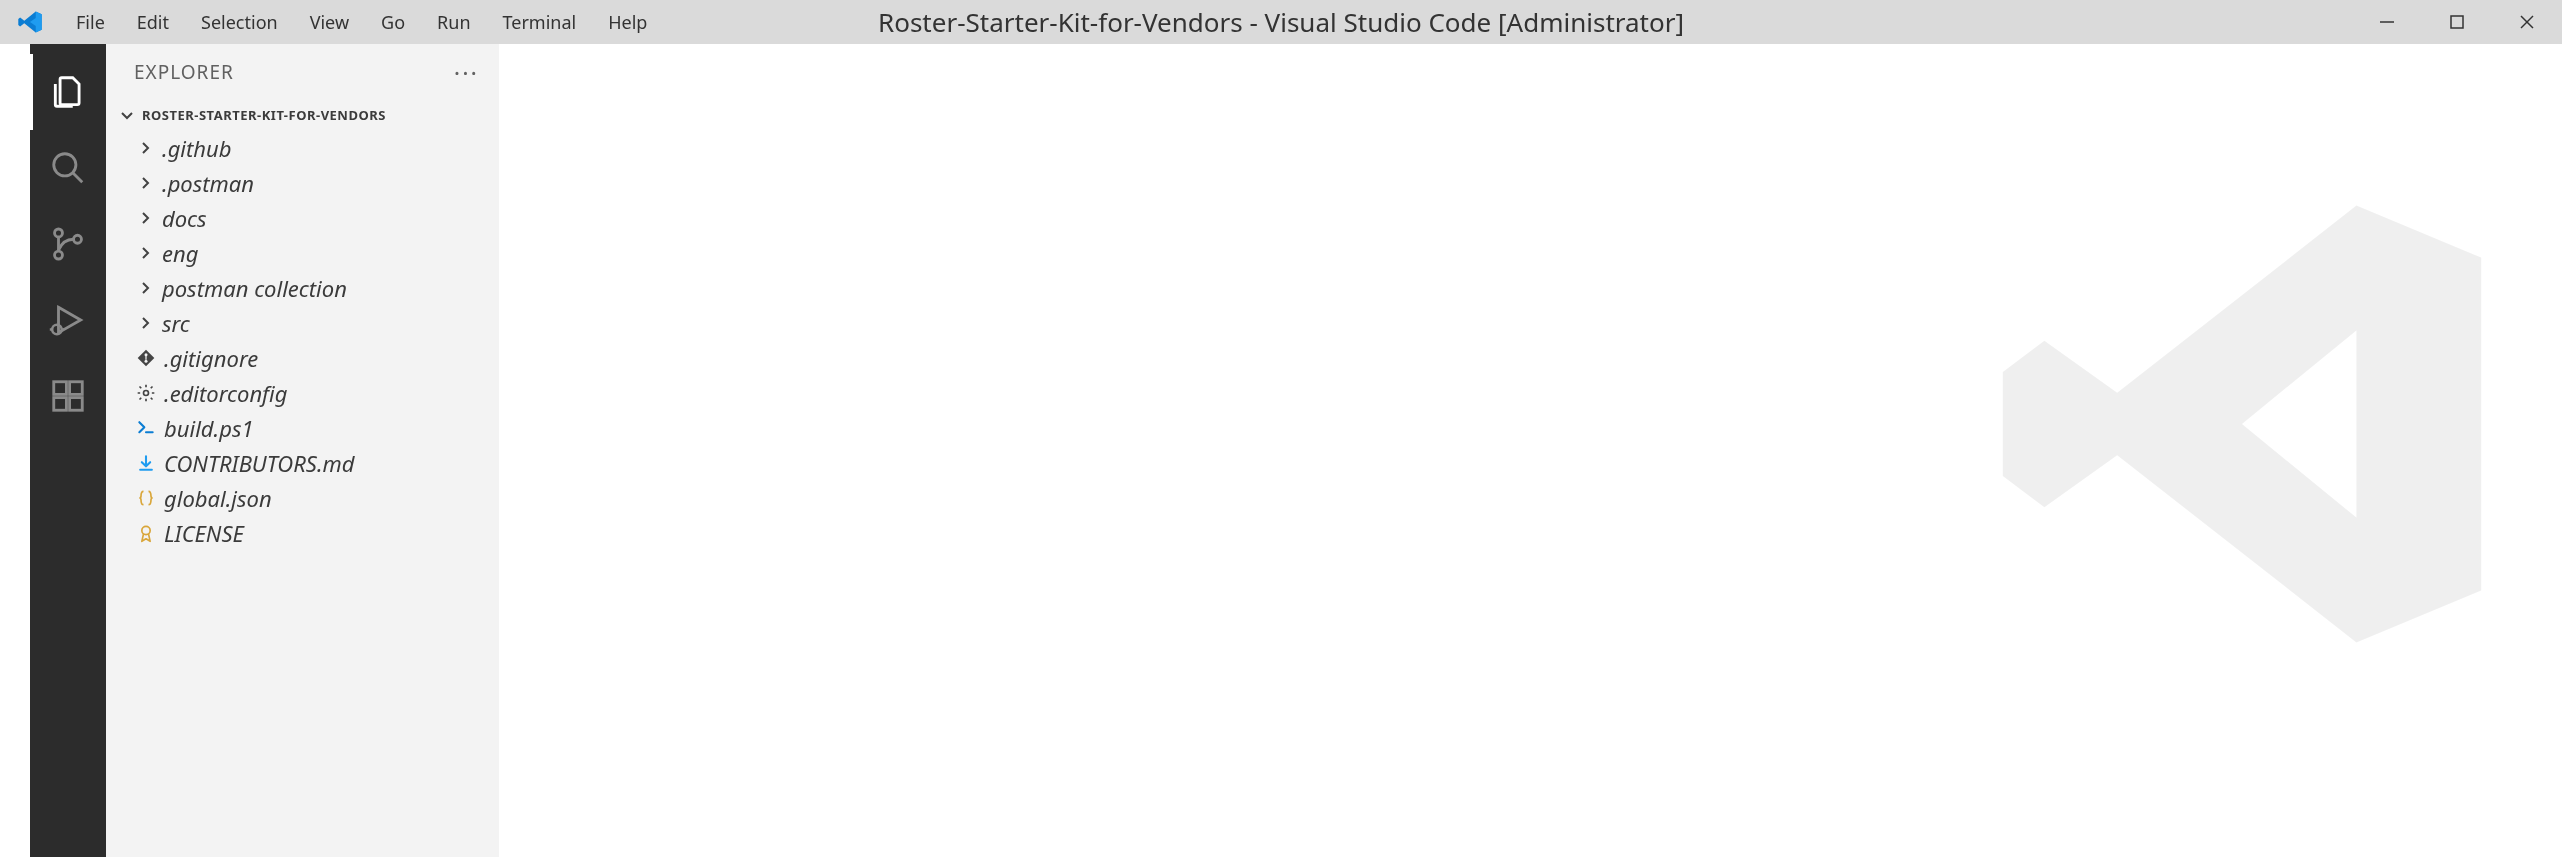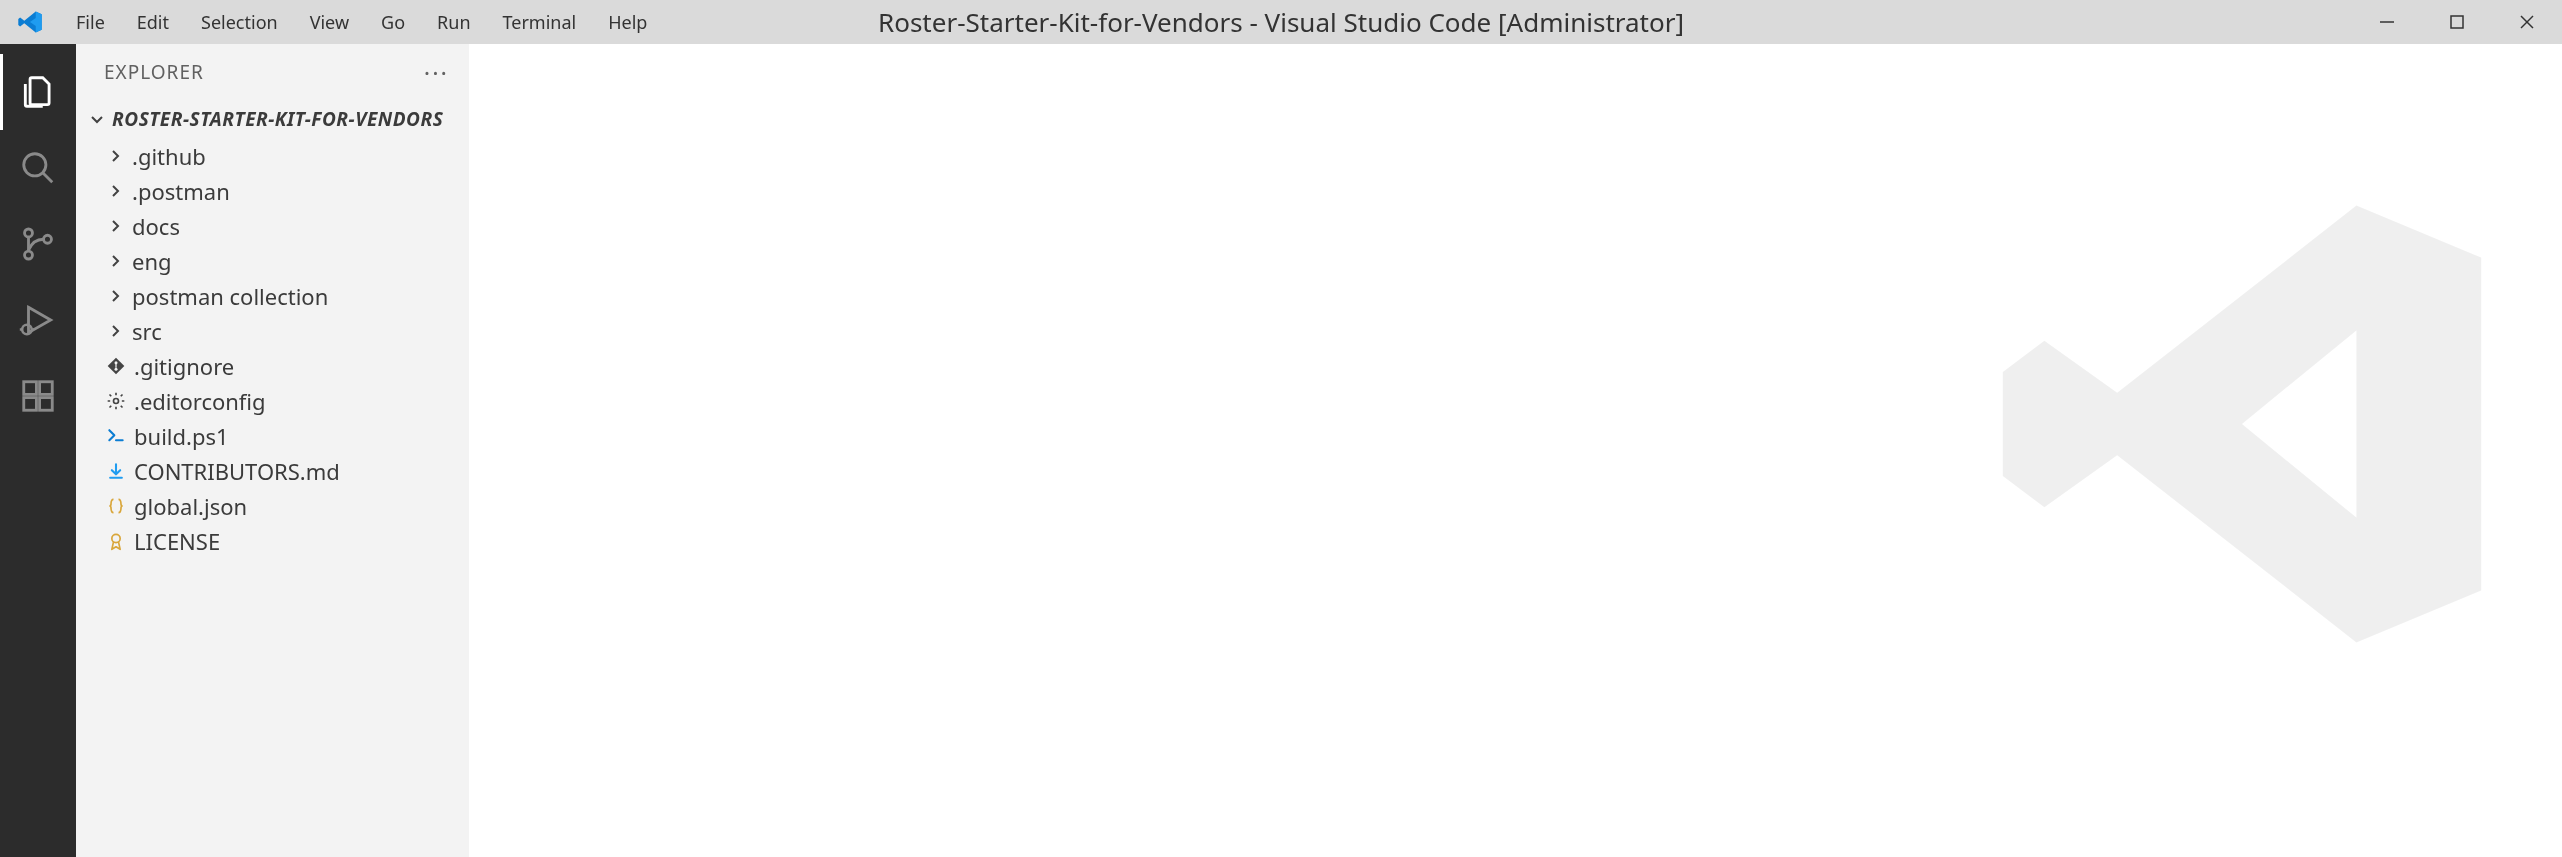--- a/index.html
+++ b/index.html
@@ -69,20 +69,21 @@
       justify-content: center;
       color: #333;
     }
     .win-btn svg { width: 18px; height: 18px; }
 
     
     .workbench {
       flex: 1;
       display: flex;
       min-height: 0;
+      margin-left: 30px;
     }
 
     
     .activity-bar {
       width: 76px;
       background: #2c2c2c;
       display: flex;
       flex-direction: column;
       align-items: center;
       padding-top: 10px;
@@ -140,36 +141,36 @@
       align-items: center;
       padding: 6px 10px 6px 10px;
       gap: 4px;
     }
     .tree-section-header .chev {
       width: 22px;
       display: flex;
       justify-content: center;
     }
     .tree-section-header .label {
-      font-size: 19px;
+      font-size: 13px;
       font-weight: 700;
       color: #3b3b3b;
       letter-spacing: 0.5px;
-      font-style: italic;
     }
     .tree {
       padding-left: 0;
     }
     .tree-row {
       display: flex;
       align-items: center;
       height: 35px;
       padding-left: 28px;
       gap: 6px;
       cursor: default;
+      font-style: italic;
     }
     .tree-row .twisty {
       width: 22px;
       display: flex;
       justify-content: center;
       color: #424242;
     }
     .tree-row .fileicon {
       width: 24px;
       display: flex;

